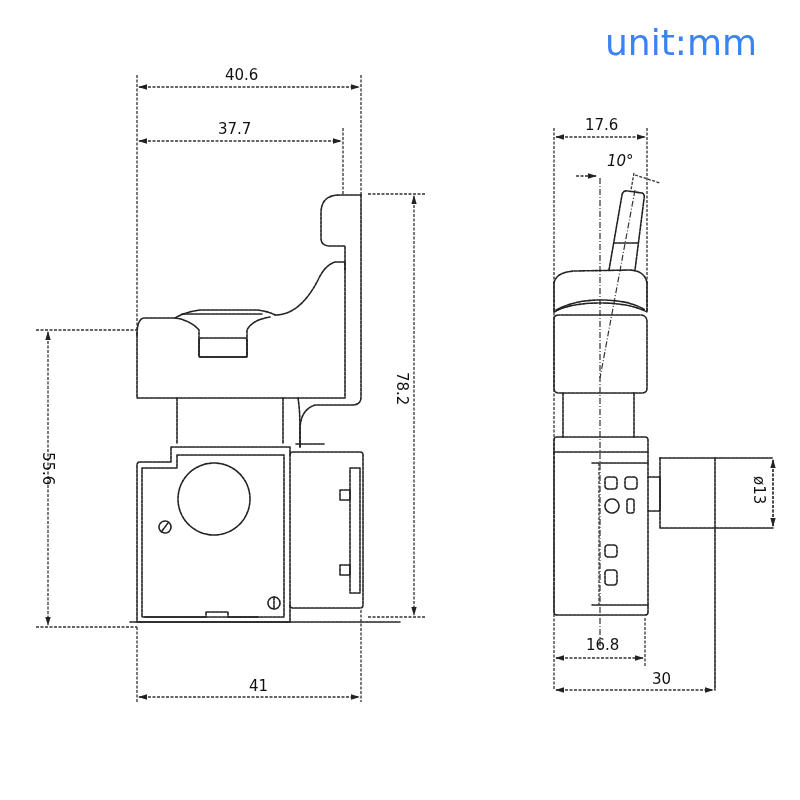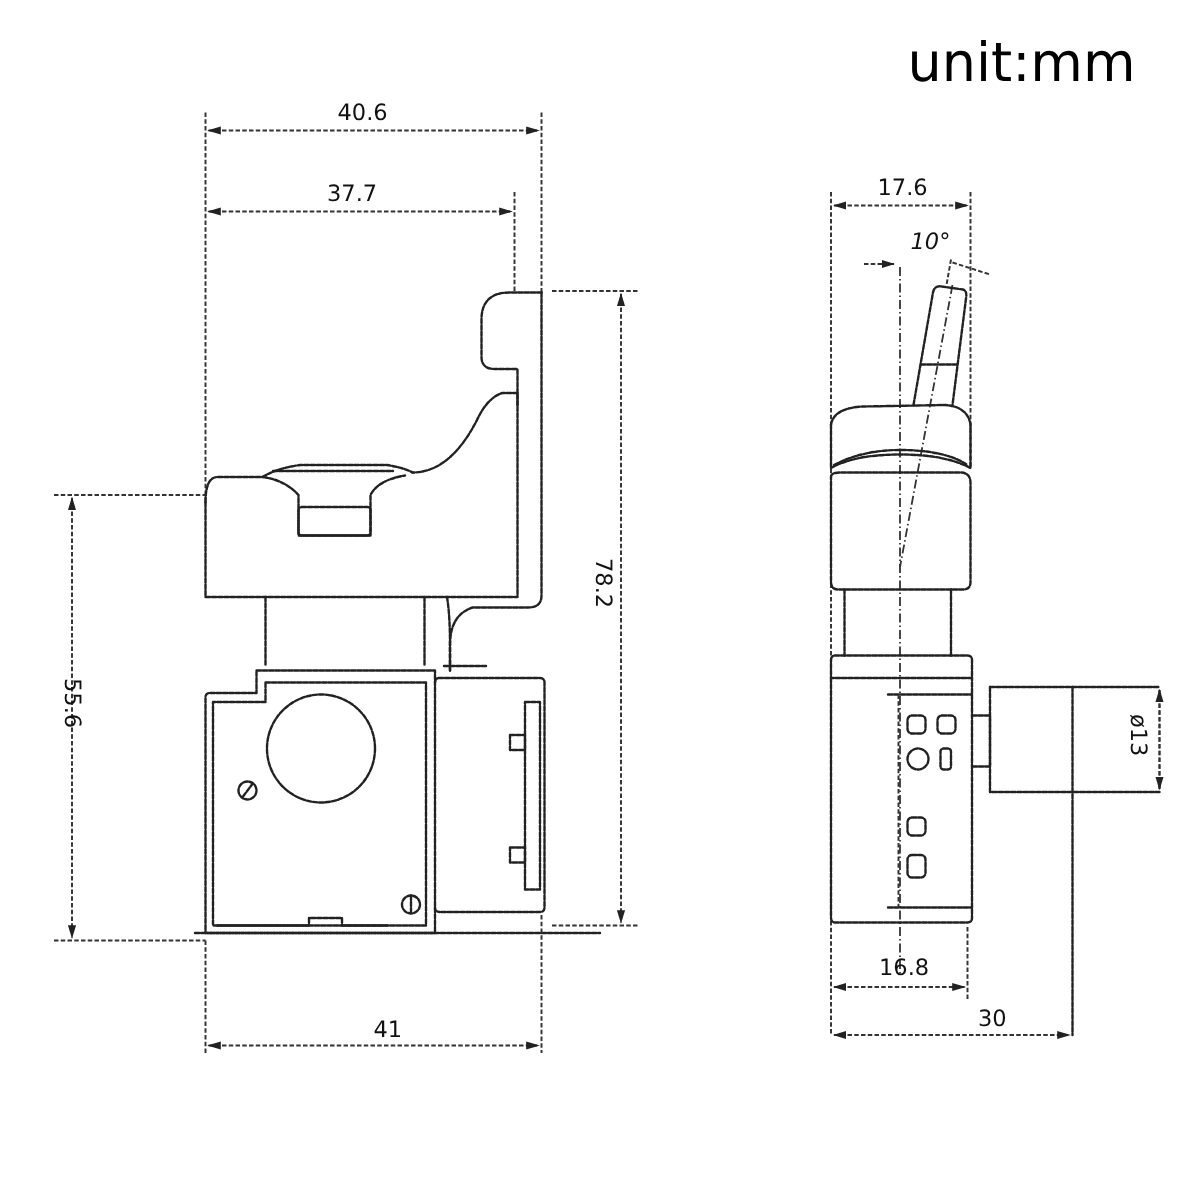--- a/index.html
+++ b/index.html
@@ -1,18 +1,18 @@
 <!DOCTYPE html>
 <html><head>
 <meta charset="utf-8">
 <style>
   html,body{margin:0;padding:0;background:#ffffff;}
   body{width:800px;height:800px;position:relative;overflow:hidden;font-family:"DejaVu Sans",sans-serif;}
   #drawing{position:absolute;left:0;top:0;width:800px;height:800px;}
-  .unit{position:absolute;left:605px;top:22px;font-family:"DejaVu Sans",sans-serif;font-size:36px;color:#000000;letter-spacing:0px;}
+  .unit{position:absolute;left:605px;top:22px;font-family:"DejaVu Sans",sans-serif;font-size:36px;color:#3b82f6;letter-spacing:0px;}
   .ln{fill:none;stroke:#222;stroke-width:1.6;stroke-dasharray:3 1.2;stroke-linecap:round;stroke-linejoin:round;}
   .dim{fill:none;stroke:#333;stroke-width:1.3;stroke-dasharray:3 1.5;}
   .ctr{fill:none;stroke:#333;stroke-width:1.2;stroke-dasharray:6 2 1 2;}
   .dimtxt{font-family:"DejaVu Sans",sans-serif;font-size:15px;fill:#111;}
   .arrow{fill:#222;}
 </style>
 </head>
 <body>
 
 <div class="unit">unit:mm</div>

